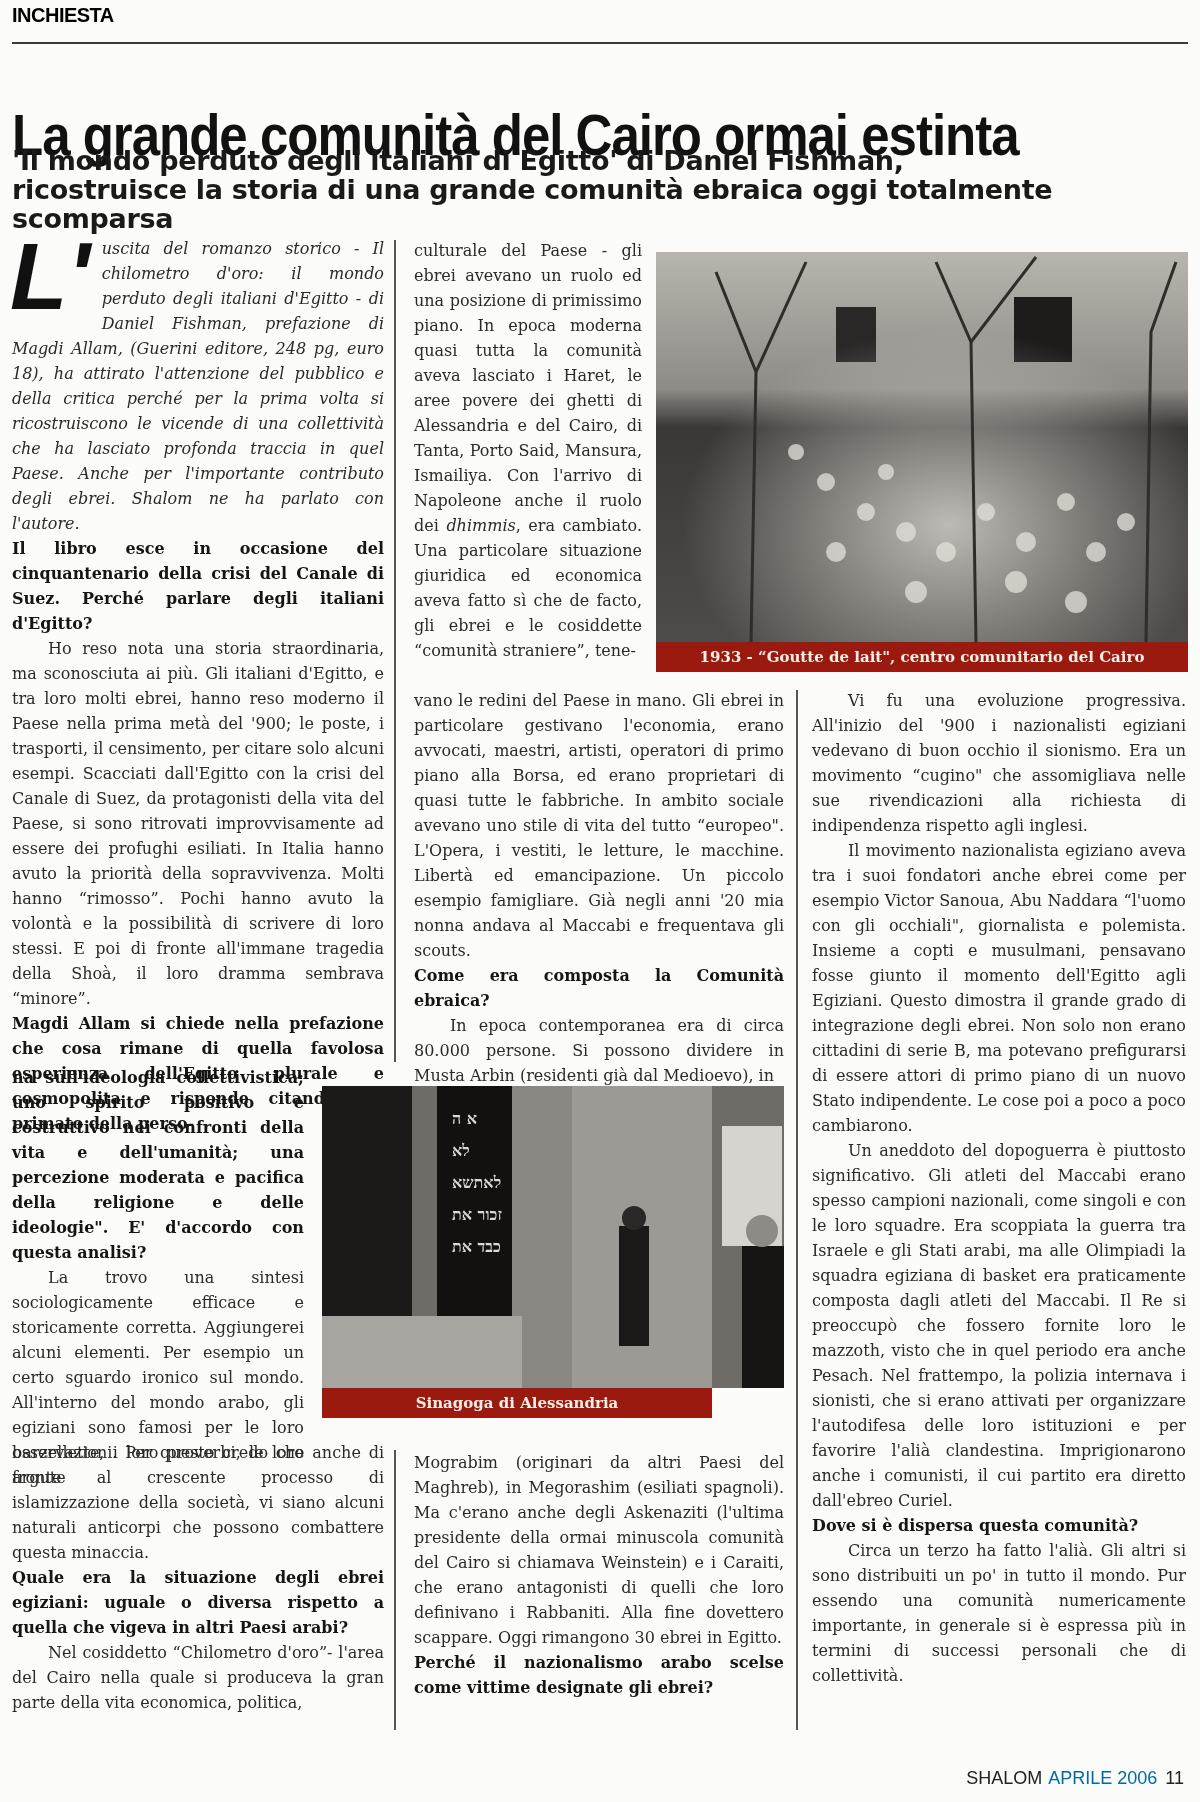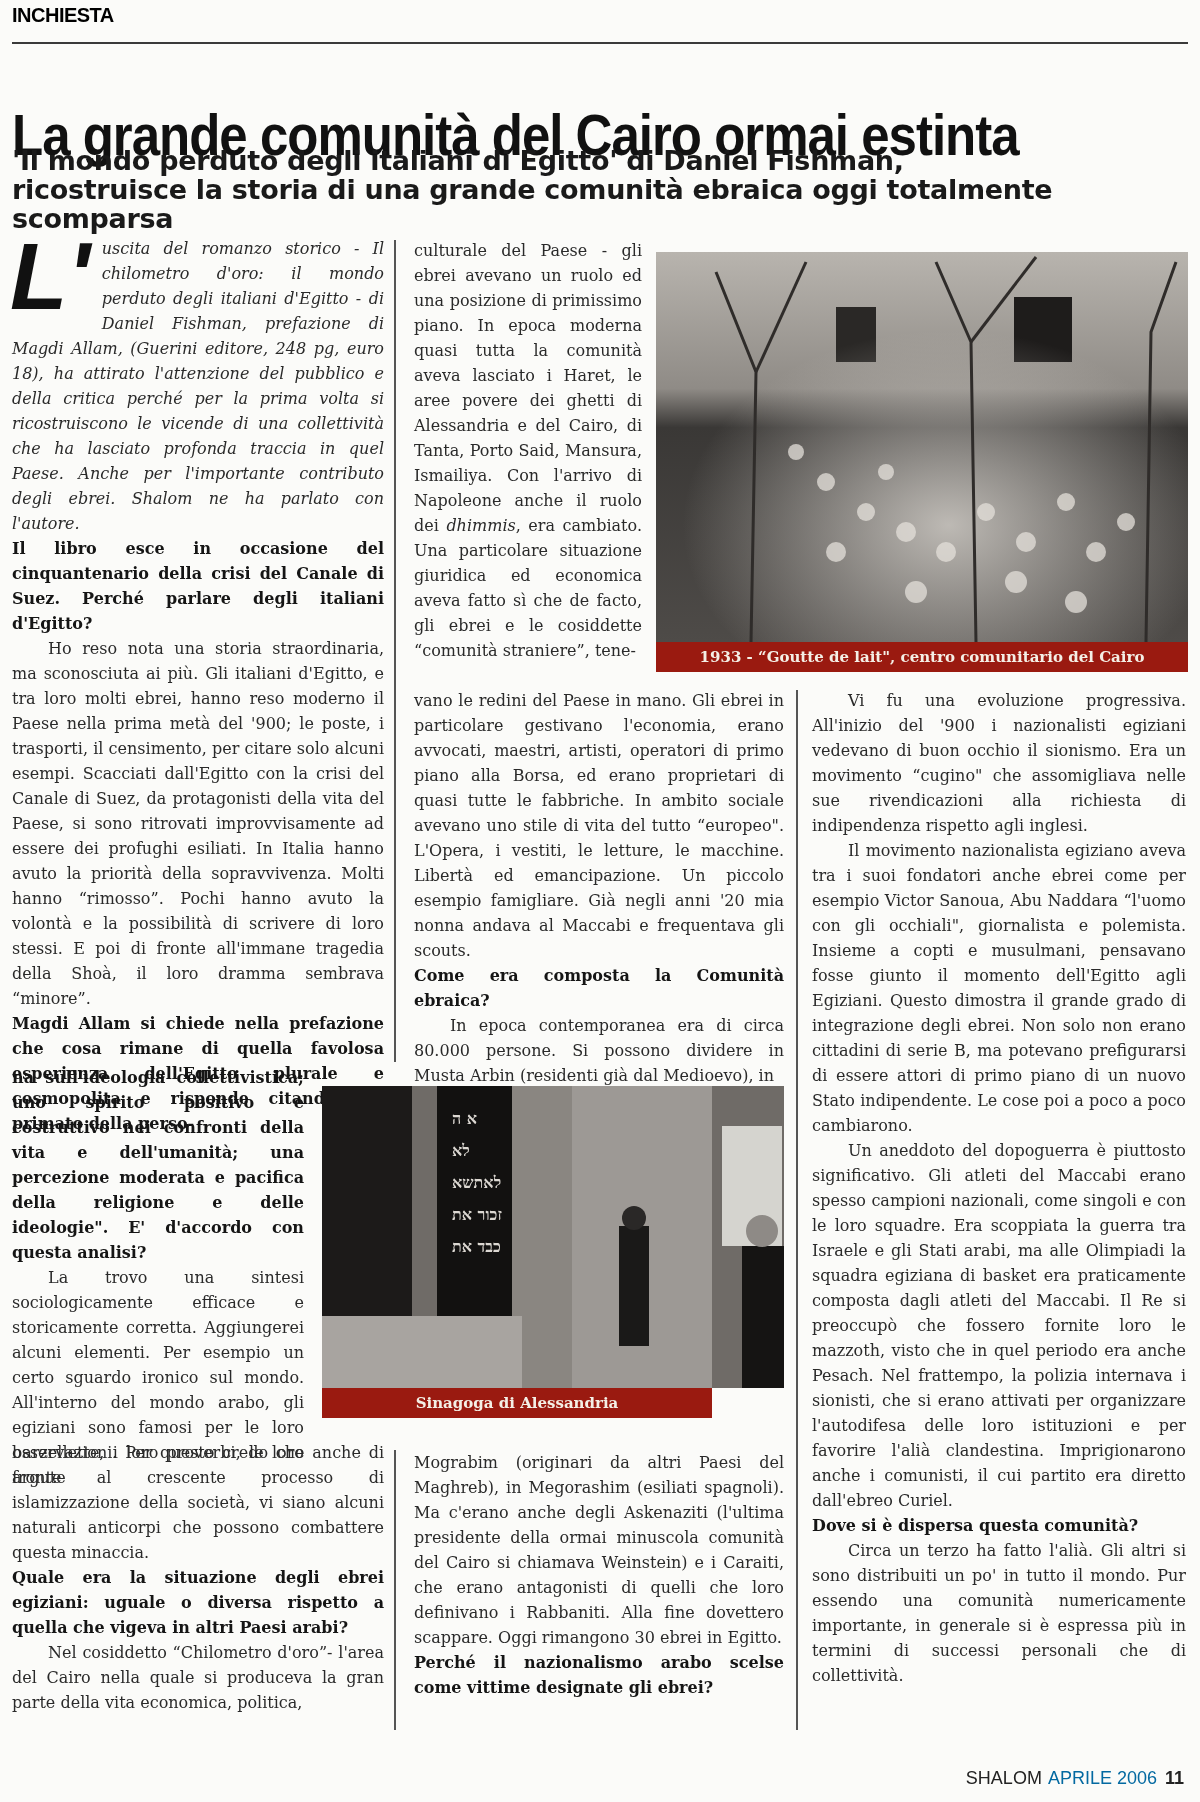--- a/index.html
+++ b/index.html
@@ -48,21 +48,21 @@
   .caption {
     position: absolute; background: #9a1a10; color: #f4efe6;
     font-family: "DejaVu Serif", serif; font-weight: bold; font-size: 15px;
     text-align: center; line-height: 30px;
   }
   .footer {
     position: absolute; right: 16px; top: 1768px;
     font-family: "Liberation Sans", sans-serif; font-size: 18px; color: #222;
   }
   .footer .month { color: #0369a1; margin-left: 6px; }
-  .footer .pg { font-weight: bold; margin-left: 8px; margin-top: 12px; }
+  .footer .pg { font-weight: normal; margin-left: 8px; margin-top: 12px; }
   .signature { text-align: right; font-weight: bold; margin-top: 12px; }
 </style>
 </head>
 <body>
 
 <div class="section-label">INCHIESTA</div>
 <div class="section-rule"></div>
 
 <h1 class="headline">La grande comunità del Cairo ormai estinta</h1>
 <div class="subhead">

